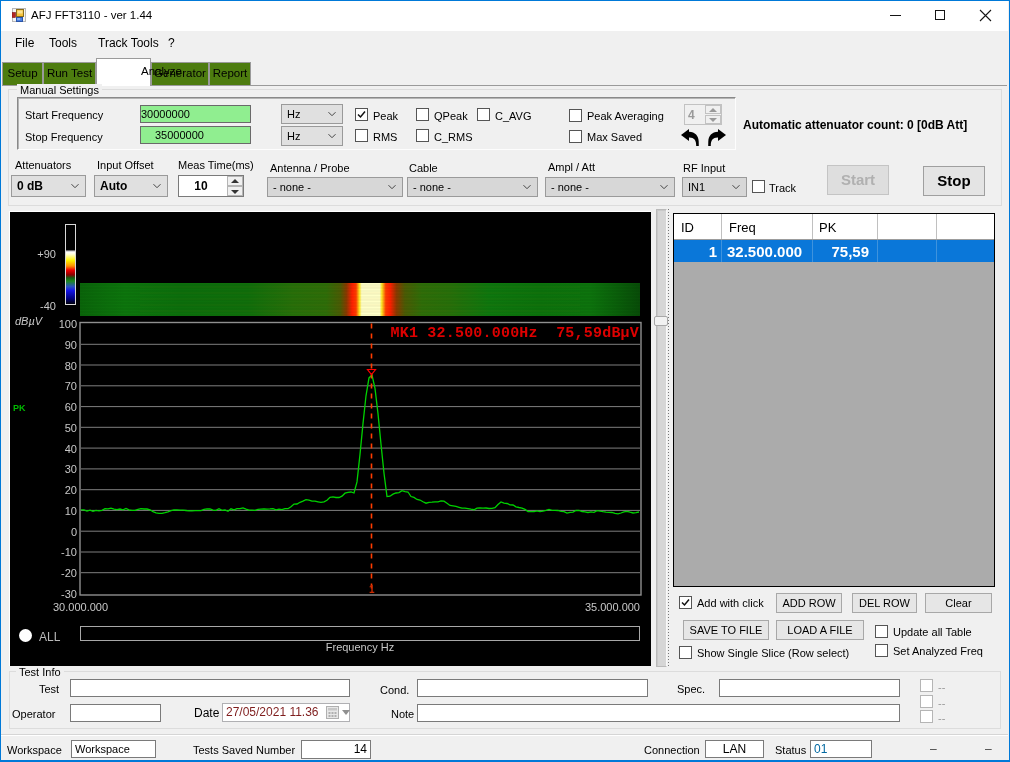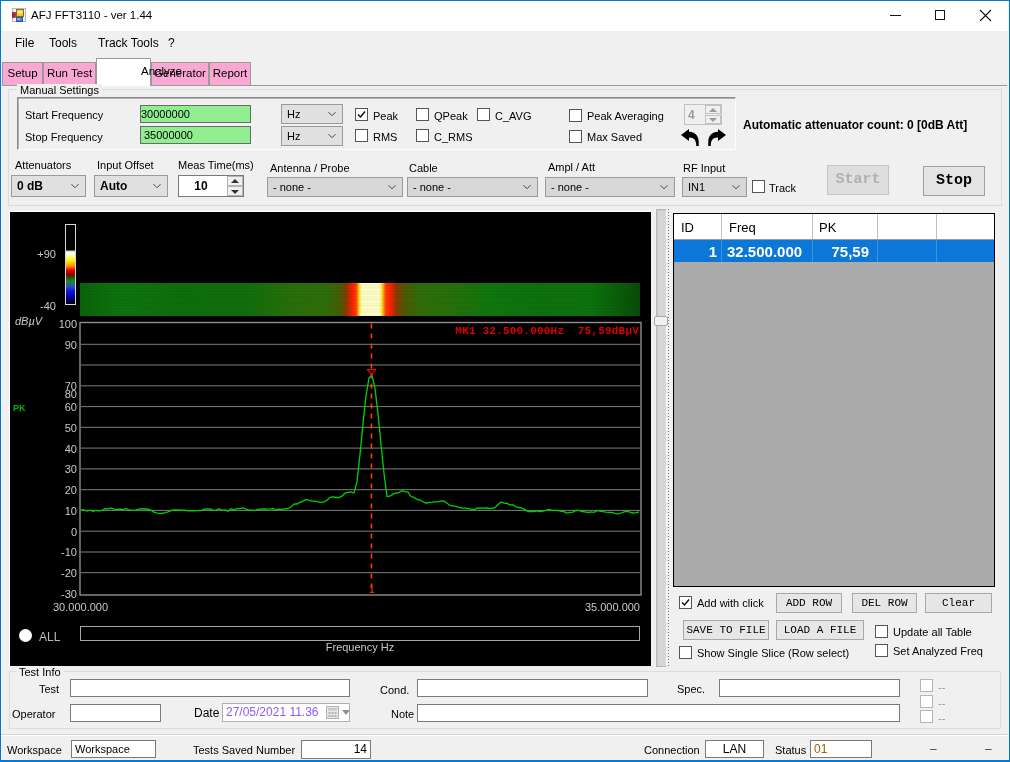--- a/index.html
+++ b/index.html
@@ -3,24 +3,24 @@
 *{margin:0;padding:0;box-sizing:border-box;}
 html,body{width:1010px;height:762px;overflow:hidden;}
 body{font-family:"Liberation Sans",sans-serif;background:#f0f0f0;position:relative;}
 .ab{position:absolute;}
 .lbl{position:absolute;font-size:11px;color:#000;white-space:nowrap;}
 .cbx{position:absolute;width:13px;height:13px;background:#fff;border:1px solid #555;}
 .cbx svg{position:absolute;left:0;top:0;}
 .combo{position:absolute;border:1px solid #9a9a9a;background:#e0e0e0;font-size:11px;color:#000;}
 .combo .tx{position:absolute;left:5px;top:50%;transform:translateY(-50%);white-space:nowrap;}
 .combo .ar{position:absolute;right:6px;top:50%;width:8px;height:5px;transform:translateY(-46%);}
-.btn{position:absolute;background:#e6e6e6;border:1px solid #a8a8a8;font-size:11px;color:#000;text-align:center;font-family:Liberation Mono, monospace;}
+.btn{position:absolute;background:#e6e6e6;border:1px solid #a8a8a8;font-size:11px;color:#000;text-align:center;font-family:Liberation Sans, sans-serif;}
 .btn span{position:absolute;left:0;right:0;top:50%;transform:translateY(-50%);}
 .plbl{position:absolute;font-size:11px;color:#c8c8c8;white-space:nowrap;}
-.tab{position:absolute;top:62px;height:23px;background:#f9a8d4;border:1px solid #9a9a9a;border-bottom:none;font-size:11.5px;text-align:center;line-height:21px;white-space:nowrap;}
+.tab{position:absolute;top:62px;height:23px;background:#4d7c0f;border:1px solid #9a9a9a;border-bottom:none;font-size:11.5px;text-align:center;line-height:21px;white-space:nowrap;}
 </style></head><body>
 
 <div class="ab" style="left:0;top:0;width:1008px;height:31px;background:#ffffff;"></div>
 <svg class="ab" style="left:12px;top:7px" width="16" height="16" viewBox="0 0 16 16">
  <rect x="0.5" y="1.5" width="13" height="13" fill="#f4f4f4" stroke="#b8b8b8" stroke-width="1"></rect>
  <rect x="4.5" y="2.5" width="7" height="7" fill="#f6c33a" stroke="#8a6d1a" stroke-width="1"></rect>
  <rect x="5.5" y="3.5" width="5" height="3" fill="#fbe394"></rect>
  <rect x="0" y="5.5" width="3.5" height="5" fill="#b32622" stroke="#7c1714" stroke-width="0.6"></rect>
  <rect x="4.5" y="10.5" width="6" height="4" fill="#4a7fe0" stroke="#2a55a8" stroke-width="1"></rect>
  <rect x="5.2" y="11.2" width="3" height="1.6" fill="#9cc0f5"></rect>
@@ -44,21 +44,21 @@
 <div class="tab" style="left:209px;width:42px;">Report</div>
 <div class="ab" style="left:96px;top:58px;width:55px;height:28px;background:#ffffff;border:1px solid #9a9a9a;border-bottom:none;font-size:11.5px;text-align:right;line-height:25px;padding-left:44px;">Analyze</div>
 
 <div class="ab" style="left:8px;top:89px;width:994px;height:117px;border:1px solid #dcdcdc;"></div>
 <div class="ab" style="left:17px;top:84px;background:#f0f0f0;padding:0 3px;font-size:11px;">Manual Settings</div>
 
 <div class="ab" style="left:17px;top:97px;width:719px;height:53px;border:1px solid #898989;border-right-color:#fdfdfd;border-bottom-color:#fdfdfd;box-shadow:inset 1px 1px 0 #b4b4b4;"></div>
 <div class="lbl" style="left:25px;top:109px;">Start Frequency</div>
 <div class="lbl" style="left:25px;top:131px;">Stop Frequency</div>
 <div class="ab" style="left:140px;top:105px;width:111px;height:18px;background:#90ee90;border:1px solid #6a6a6a;font-size:11px;line-height:16px;padding-left:0;">30000000</div>
-<div class="ab" style="left:140px;top:126px;width:111px;height:18px;background:#90ee90;border:1px solid #6a6a6a;font-size:11px;line-height:16px;padding-left:3px;">35000000</div>
+<div class="ab" style="left:140px;top:126px;width:111px;height:18px;background:#90ee90;border:1px solid #6a6a6a;font-size:11px;line-height:16px;padding-left:14px;">35000000</div>
 <div class="combo" style="left:281px;top:104px;width:62px;height:20px;">
     <span class="tx">Hz</span>
     <svg class="ar" viewBox="0 0 8 5">
       <path d="M0.5 0.5 L4 4 L7.5 0.5" stroke="#444" fill="none"></path>
     </svg>
   </div>
 <div class="combo" style="left:281px;top:126px;width:62px;height:20px;">
     <span class="tx">Hz</span>
     <svg class="ar" viewBox="0 0 8 5">
       <path d="M0.5 0.5 L4 4 L7.5 0.5" stroke="#444" fill="none"></path>
@@ -216,21 +216,21 @@
       <line x1="60" y1="10" x2="500" y2="10" stroke="#a04000" stroke-width="1"></line>
       <line x1="60" y1="16" x2="500" y2="16" stroke="#a04000" stroke-width="1"></line>
       <line x1="60" y1="22" x2="500" y2="22" stroke="#a04000" stroke-width="1"></line>
       <line x1="60" y1="28" x2="500" y2="28" stroke="#a04000" stroke-width="1"></line>
     </g>
   </svg>
 <div class="plbl" style="left:15px;top:315px;font-style:italic;">dBµV</div>
 <div class="ab" style="left:13px;top:403px;font-size:9px;font-weight:bold;color:#00bb00;">PK</div>
 <div class="plbl" style="right:933px;top:318px;">100</div>
 <div class="plbl" style="right:933px;top:339px;">90</div>
-<div class="plbl" style="right:933px;top:360px;margin-top:28px;">80</div>
+<div class="plbl" style="right:933px;top:360px;">80</div>
 <div class="plbl" style="right:933px;top:380px;">70</div>
 <div class="plbl" style="right:933px;top:401px;">60</div>
 <div class="plbl" style="right:933px;top:422px;">50</div>
 <div class="plbl" style="right:933px;top:443px;margin-left:8px;">40</div>
 <div class="plbl" style="right:933px;top:463px;">30</div>
 <div class="plbl" style="right:933px;top:484px;">20</div>
 <div class="plbl" style="right:933px;top:505px;">10</div>
 <div class="plbl" style="right:933px;top:526px;">0</div>
 <div class="plbl" style="right:933px;top:546px;">-10</div>
 <div class="plbl" style="right:933px;top:567px;">-20</div>
@@ -247,21 +247,21 @@
 <line x1="81.0" y1="489.7" x2="640.0" y2="489.7" stroke="#7f7f7f" stroke-width="1"></line>
 <line x1="81.0" y1="510.4" x2="640.0" y2="510.4" stroke="#7f7f7f" stroke-width="1"></line>
 <line x1="81.0" y1="531.2" x2="640.0" y2="531.2" stroke="#7f7f7f" stroke-width="1"></line>
 <line x1="81.0" y1="552.0" x2="640.0" y2="552.0" stroke="#7f7f7f" stroke-width="1"></line>
 <line x1="81.0" y1="572.7" x2="640.0" y2="572.7" stroke="#7f7f7f" stroke-width="1"></line>
 <polyline points="81,509.9 84,509.8 87,511.1 90,510.2 93,511.3 96,510.3 99,510.8 102,510.4 105,508.6 108,508.9 111,508.1 114,509.2 117,509.6 120,509.0 123,509.8 126,508.4 129,509.8 132,510.4 135,510.3 138,509.4 141,508.6 144,509.0 147,509.0 150,509.8 153,511.6 156,512.9 159,513.3 162,513.3 165,512.7 168,511.9 171,510.6 174,510.0 177,509.9 180,510.1 183,510.2 186,510.5 189,510.8 192,510.8 195,510.6 198,510.6 201,510.6 204,509.4 207,508.8 210,509.0 213,510.2 216,510.4 219,508.8 222,510.4 225,510.0 228,511.3 231,508.8 234,509.8 237,508.7 240,508.6 243,507.9 246,509.1 249,510.2 252,510.1 255,510.3 258,509.3 261,509.1 264,509.0 267,509.1 270,508.9 273,508.6 276,509.8 279,509.2 282,509.7 285,508.7 288,508.7 291,506.7 294,504.1 297,504.0 300,502.3 303,501.1 306,499.6 309,500.1 312,501.2 315,501.2 318,501.8 321,502.4 324,501.8 327,500.3 330,497.3 333,496.9 336,497.5 339,497.5 342,496.1 345,493.2 348,492.3 351,492.0 354,493.0 357,481.9 360,454.4 363,423.6 366,395.8 369,377.9 372,375.1 375,388.4 378,413.7 381,444.2 384,473.3 387,496.6 390,496.2 393,494.1 396,493.0 399,492.6 402,490.7 405,491.6 408,492.0 411,496.5 414,497.4 417,499.5 420,500.0 423,501.8 426,503.2 429,502.3 432,502.2 435,501.9 438,501.8 441,500.9 444,501.1 447,503.2 450,505.4 453,505.9 456,506.4 459,507.3 462,508.2 465,508.1 468,508.6 471,509.2 474,509.7 477,508.1 480,507.8 483,508.1 486,508.0 489,508.5 492,508.3 495,507.7 498,504.5 501,502.0 504,503.1 507,503.5 510,504.8 513,505.0 516,506.8 519,507.5 522,508.1 525,509.4 528,511.6 531,511.7 534,511.6 537,510.9 540,511.7 543,511.1 546,510.4 549,509.5 552,510.4 555,510.3 558,510.5 561,511.4 564,511.6 567,513.1 570,512.4 573,512.1 576,510.5 579,510.3 582,511.5 585,511.8 588,512.5 591,511.8 594,512.3 597,510.7 600,511.1 603,511.7 606,512.1 609,512.3 612,512.5 615,513.4 618,513.9 621,513.0 624,511.9 627,511.3 630,512.2 633,513.0 636,512.6 639,512.0" fill="none" stroke="#00d200" stroke-width="1.3"></polyline>
 <line x1="371.5" y1="323.5" x2="371.5" y2="593.0" stroke="#ff3c00" stroke-width="1.6" stroke-dasharray="5,5"></line>
 <path d="M367.5 369.5 L375.5 369.5 L371.5 374.5 Z" fill="none" stroke="#ff0000" stroke-width="1.2"></path>
 <text x="369" y="593" font-family="Liberation Sans" font-size="10" font-weight="bold" fill="#cc2a00">1</text>
 </svg>
-<div class="ab" style="left:0;top:325px;width:639px;text-align:right;font-family:'Liberation Mono',monospace;font-size:11px;font-weight:bold;color:#dd0000;letter-spacing:0.2px;">MK1 32.500.000Hz&nbsp; 75,59dBµV</div>
+<div class="ab" style="left:0;top:325px;width:639px;text-align:right;font-family:'Liberation Mono',monospace;font-size:15px;font-weight:bold;color:#dd0000;letter-spacing:0.2px;">MK1 32.500.000Hz&nbsp; 75,59dBµV</div>
 <div class="plbl" style="left:53px;top:601px;">30.000.000</div>
 <div class="plbl" style="left:0;top:601px;width:640px;text-align:right;">35.000.000</div>
 <div class="ab" style="left:19px;top:629px;width:13px;height:13px;border-radius:50%;background:#fff;"></div>
 <div class="plbl" style="left:39px;top:630px;color:#b9b9b9;font-size:12px;">ALL</div>
 <div class="ab" style="left:80px;top:626px;width:560px;height:15px;border:1px solid #a8a8a8;background:#000;"></div>
 <div class="plbl" style="left:80px;top:641px;width:560px;text-align:center;">Frequency Hz</div>
 
 <div class="ab" style="left:656px;top:209px;width:11px;height:458px;background:#d6d6d6;border:1px solid #b9b9b9;border-right-color:#f8f8f8;box-shadow:inset 1px 1px 0 #c8c8c8;"></div>
 <div class="ab" style="left:668px;top:209px;width:1px;height:458px;background:repeating-linear-gradient(to bottom,#777 0 1px,transparent 1px 3px);"></div>
 <div class="ab" style="left:654px;top:316px;width:14px;height:10px;background:#f2f2f2;border:1px solid #a8a8a8;border-radius:2px;"></div>
@@ -317,21 +317,21 @@
 <div class="ab" style="left:16px;top:666px;background:#f0f0f0;padding:0 3px;font-size:11px;">Test Info</div>
 <div class="lbl" style="left:39px;top:683px;">Test</div>
 <div class="ab" style="left:70px;top:679px;width:280px;height:18px;background:#fff;border:1px solid #7a7a7a;"></div>
 <div class="lbl" style="left:380px;top:684px;">Cond.</div>
 <div class="ab" style="left:417px;top:679px;width:231px;height:18px;background:#fff;border:1px solid #7a7a7a;"></div>
 <div class="lbl" style="left:677px;top:683px;">Spec.</div>
 <div class="ab" style="left:719px;top:679px;width:181px;height:18px;background:#fff;border:1px solid #7a7a7a;"></div>
 <div class="lbl" style="left:12px;top:708px;">Operator</div>
 <div class="ab" style="left:70px;top:704px;width:91px;height:18px;background:#fff;border:1px solid #7a7a7a;"></div>
 <div class="lbl" style="left:194px;top:706px;font-size:12px;">Date</div>
-<div class="ab" style="left:222px;top:703px;width:128px;height:19px;background:#fff;border:1px solid #b0b0b3;font-size:12px;line-height:17px;padding-left:3px;color:#8b5cf6;">27/05/2021 11.36</div>
+<div class="ab" style="left:222px;top:703px;width:128px;height:19px;background:#fff;border:1px solid #b0b0b3;font-size:12px;line-height:17px;padding-left:3px;color:#7f1d1d;">27/05/2021 11.36</div>
 <svg class="ab" style="left:326px;top:706px" width="13" height="13" viewBox="0 0 13 13">
     <rect x="0.5" y="0.5" width="12" height="12" fill="#e8e8e8" stroke="#b0b0b0"></rect>
     <rect x="2" y="2" width="9" height="2.5" fill="#c8c8c8"></rect>
     <g fill="#b0b0b0">
       <rect x="2.5" y="6" width="2" height="2"></rect>
       <rect x="5.5" y="6" width="2" height="2"></rect>
       <rect x="8.5" y="6" width="2" height="2"></rect>
       <rect x="2.5" y="9" width="2" height="2"></rect>
       <rect x="5.5" y="9" width="2" height="2"></rect>
       <rect x="8.5" y="9" width="2" height="2"></rect>
@@ -351,20 +351,20 @@
 
 <div class="ab" style="left:0;top:734px;width:1008px;height:1px;background:#d5d5d5;"></div>
 <div class="ab" style="left:0;top:735px;width:1008px;height:1px;background:#fff;"></div>
 <div class="lbl" style="left:7px;top:744px;">Workspace</div>
 <div class="ab" style="left:71px;top:740px;width:85px;height:18px;background:#fff;border:1px solid #7a7a7a;font-size:11px;line-height:16px;padding-left:3px;">Workspace</div>
 <div class="lbl" style="left:193px;top:744px;">Tests Saved Number</div>
 <div class="ab" style="left:301px;top:740px;width:70px;height:19px;background:#fff;border:1px solid #7a7a7a;font-size:12px;line-height:17px;padding-right:3px;text-align:right;">14</div>
 <div class="lbl" style="left:644px;top:744px;">Connection</div>
 <div class="ab" style="left:705px;top:740px;width:59px;height:18px;background:#fff;border:1px solid #7a7a7a;font-size:12px;line-height:16px;text-align:center;">LAN</div>
 <div class="lbl" style="left:775px;top:744px;">Status</div>
-<div class="ab" style="left:810px;top:740px;width:62px;height:18px;background:#fff;border:1px solid #7a7a7a;font-size:12px;line-height:16px;padding-left:3px;color:#a16207;">01</div>
+<div class="ab" style="left:810px;top:740px;width:62px;height:18px;background:#fff;border:1px solid #7a7a7a;font-size:12px;line-height:16px;padding-left:3px;color:#0369a1;">01</div>
 <div class="lbl" style="left:930px;top:742px;color:#444;font-size:12px;">–</div>
 <div class="lbl" style="left:985px;top:742px;color:#444;font-size:12px;">–</div>
 
 <div class="ab" style="left:0;top:0;width:1010px;height:1px;background:#0079d8;"></div>
 <div class="ab" style="left:0;top:0;width:1px;height:762px;background:#0079d8;"></div>
 <div class="ab" style="left:1009px;top:0;width:1px;height:762px;background:#0079d8;"></div>
 <div class="ab" style="left:0;top:760px;width:1010px;height:2px;background:#0079d8;"></div>
 
 </body></html>

